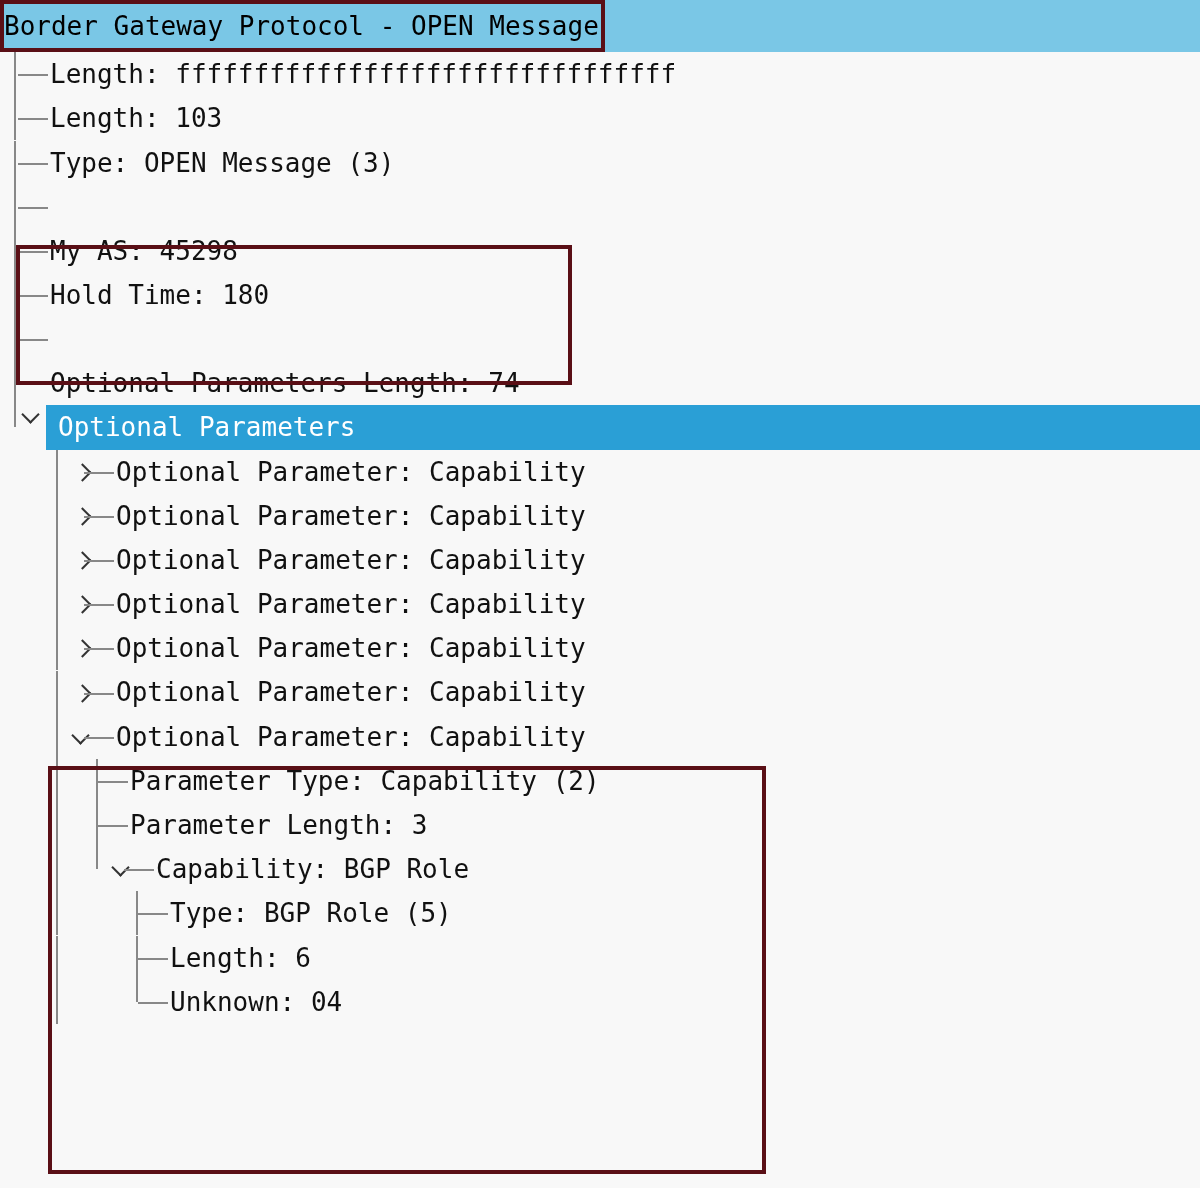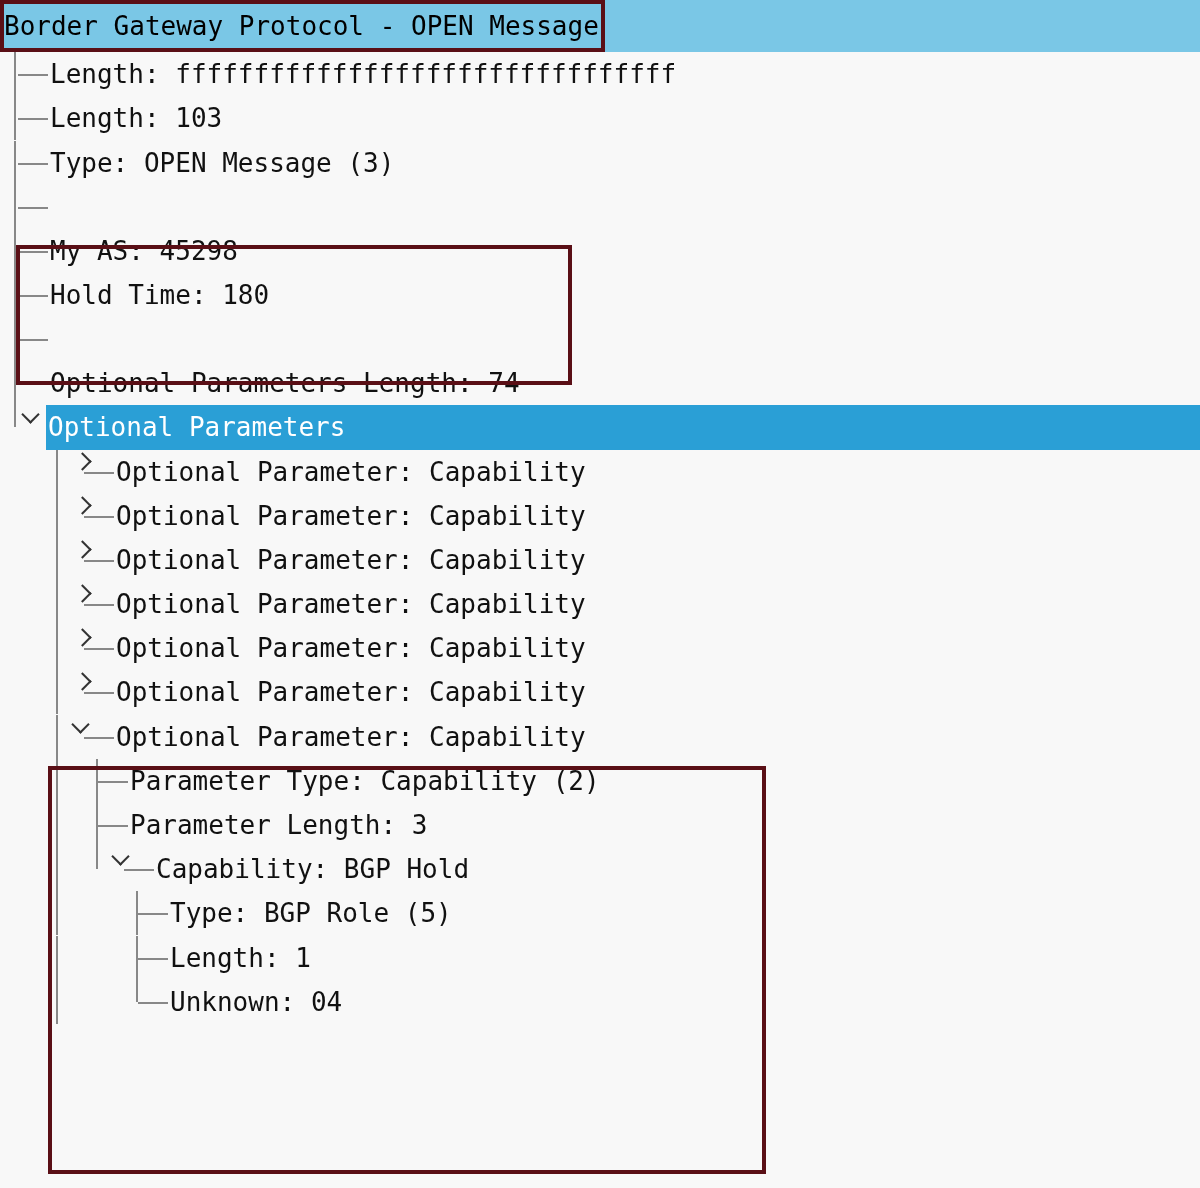--- a/index.html
+++ b/index.html
@@ -6,41 +6,41 @@
   html, body { margin: 0; padding: 0; }
   body {
     font-family: "DejaVu Sans Mono","Menlo","Consolas",monospace;
     font-size: 26px;
     line-height: 1.70;
     color: #111;
     background: #f8f8f8;
     width: 1200px;
   }
 
-  .row { display: flex; white-space: nowrap; }
+  .row { display: flex; align-items: center; white-space: nowrap; }
   .txt { display: inline-block; }
 
   
   .hdr-bar {
     background: #7ac7e6;
     color: #000;
   }
   .hdr-accent {
     border: 4px solid #5a0f16;
     display: inline-block;
     padding: 0 2px 0 0;
   }
 
   
   .sel-bar {
     background: #2a9fd6;
     color: #fff;
     display: inline-block;
     flex: 1;
-    padding-left: 2px;
+    padding-left: 12px;
   }
 
   
   .box {
     position: absolute;
     border: 4px solid #5a0f16;
     pointer-events: none;
   }
   #box1 { left: 16px; top: 245px; width: 556px; height: 140px; }
   #box2 { left: 48px; top: 766px; width: 718px; height: 408px; }
@@ -230,38 +230,38 @@
     <span class="tee"></span>
   <span class="txt">Parameter Length: 3</span>
 </div>
 <div class="row">
   <span class="ind" style="width:110px">
       <span class="col c1"></span>
       <span class="col c2" style="bottom:50%"></span>
     </span>
   <span class="chev chev-down"></span>
     <span class="tee"></span>
-  <span class="txt">Capability: BGP Hold</span>
+  <span class="txt">Capability: BGP Role</span>
 </div>
 
 <div class="row">
   <span class="ind" style="width:150px">
       <span class="col c1"></span>
       <span class="col c3"></span>
     </span>
     <span class="tee"></span>
   <span class="txt">Type: BGP Role (5)</span>
 </div>
 <div class="row">
   <span class="ind" style="width:150px">
       <span class="col c1"></span>
       <span class="col c3"></span>
     </span>
     <span class="tee"></span>
-  <span class="txt">Length: 1</span>
+  <span class="txt">Length: 6</span>
 </div>
 <div class="row">
   <span class="ind" style="width:150px">
       <span class="col c1"></span>
       <span class="col c3" style="bottom:50%"></span>
     </span>
     <span class="tee"></span>
   <span class="txt">Unknown: 04</span>
 </div>
 

